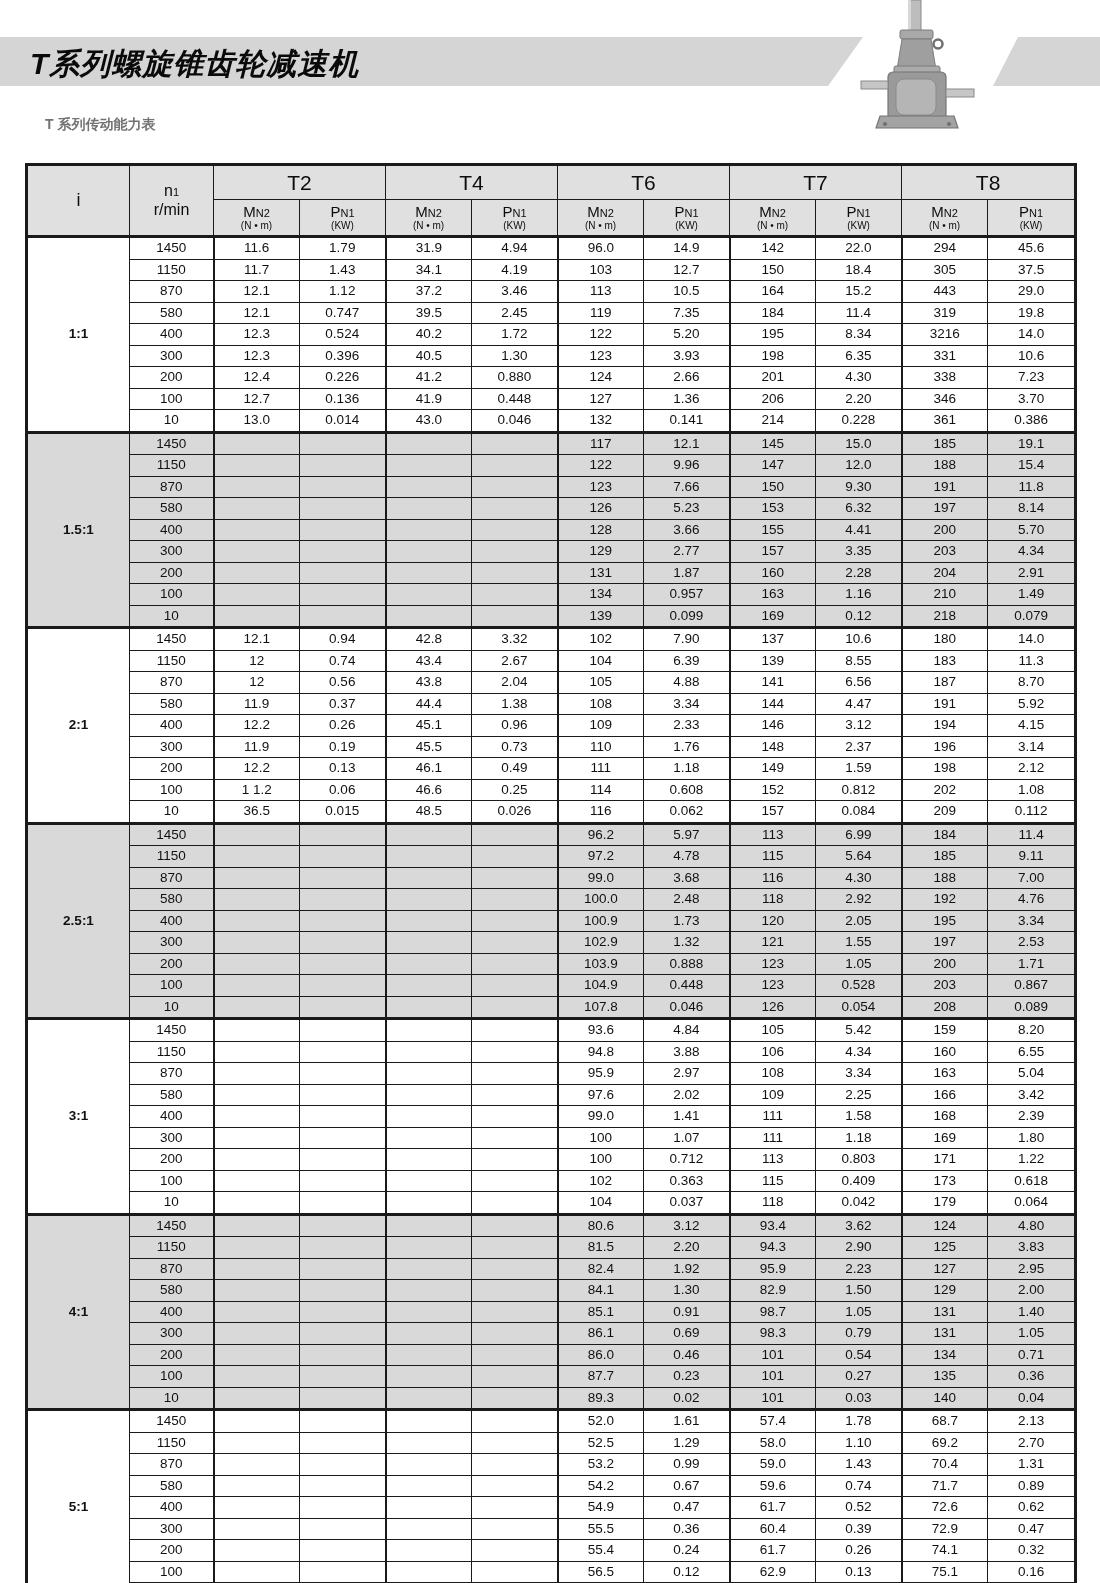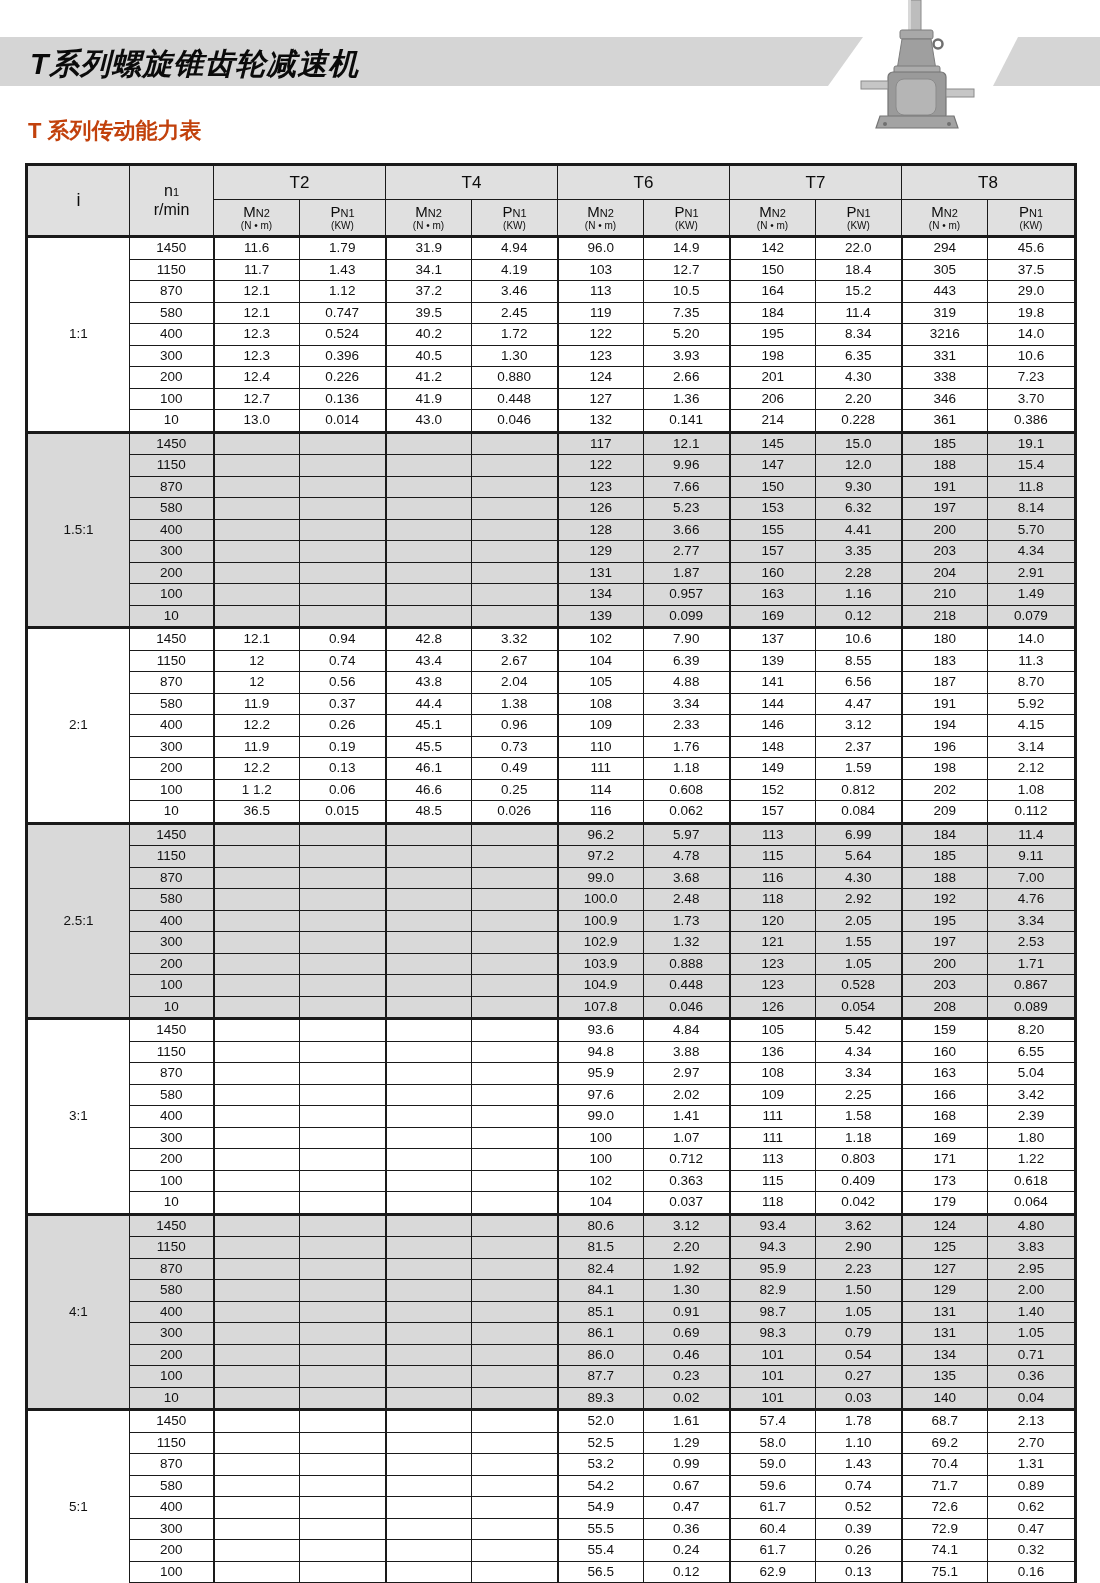--- a/index.html
+++ b/index.html
@@ -24,48 +24,48 @@
     clip-path: polygon(25px 0, 100% 0, 100% 100%, 0 100%);
   }
   .banner-title {
     position: absolute; left: 30px; top: 44px;
     font-size: 30px; font-weight: bold; font-style: italic;
     letter-spacing: 1px; color: #0a0a0a; white-space: nowrap;
   }
   .product-photo { position: absolute; left: 848px; top: 0; width: 138px; height: 133px; }
 
   .section-title {
-    position: absolute; left: 28px; top: 116px;
-    font-size: 22px; font-weight: bold; color: #c2410c; white-space: nowrap;
+    position: absolute; left: 45px; top: 116px;
+    font-size: 14px; font-weight: bold; color: #737373; white-space: nowrap;
   }
 
   
   table.capacity {
     position: absolute; left: 25px; top: 163px; width: 1049px;
     border-collapse: collapse; table-layout: fixed;
     border: 3px solid #1a1a1a;
   }
   .capacity th, .capacity td {
     border: 1px solid #1a1a1a;
     text-align: center; vertical-align: middle; padding: 0;
     overflow: hidden; white-space: nowrap;
   }
   .capacity thead th { background: #e0e0e0; font-weight: normal; color: #0c0c0c; }
   .capacity thead { border-bottom: 2px solid #1a1a1a; }
   th.corner  { font-size: 18px; }
   th.n1head  { font-size: 16px; line-height: 1.15; }
-  th.sec     { font-size: 17px; height: 35px; }
+  th.sec     { font-size: 21px; height: 35px; }
   th.sub     { font-size: 15px; height: 37px; line-height: 1.1; }
   .subscript { font-size: 11px; letter-spacing: 0; }
   .unit-line { font-size: 10px; }
 
   .capacity tbody td { height: 20.5px; line-height: 20.5px; font-size: 13.5px; background: #fff; }
   .capacity tbody tr.shaded td { background: #d9d9d9; }
   .capacity tbody tr.group-start td { border-top: 3px solid #1a1a1a; }
-  td.ratio { font-weight: normal; font-size: 15px; }
+  td.ratio { font-weight: bold; font-size: 15px; }
   td.sec-start { border-left: 2px solid #1a1a1a; }
 </style>
 </head>
 <body>
 
 <div class="page">
 
   <div class="banner"></div>
   <div class="banner-cap"></div>
   <div class="banner-title">T系列螺旋锥齿轮减速机</div>
@@ -647,21 +647,21 @@
           <td class="val">8.20</td>
         </tr>
         <tr>
           <td class="speed">1150</td>
           <td class="val sec-start"></td>
           <td class="val"></td>
           <td class="val sec-start"></td>
           <td class="val"></td>
           <td class="val sec-start">94.8</td>
           <td class="val">3.88</td>
-          <td class="val sec-start">136</td>
+          <td class="val sec-start">106</td>
           <td class="val">4.34</td>
           <td class="val sec-start">160</td>
           <td class="val">6.55</td>
         </tr>
         <tr>
           <td class="speed">870</td>
           <td class="val sec-start"></td>
           <td class="val"></td>
           <td class="val sec-start"></td>
           <td class="val"></td>

